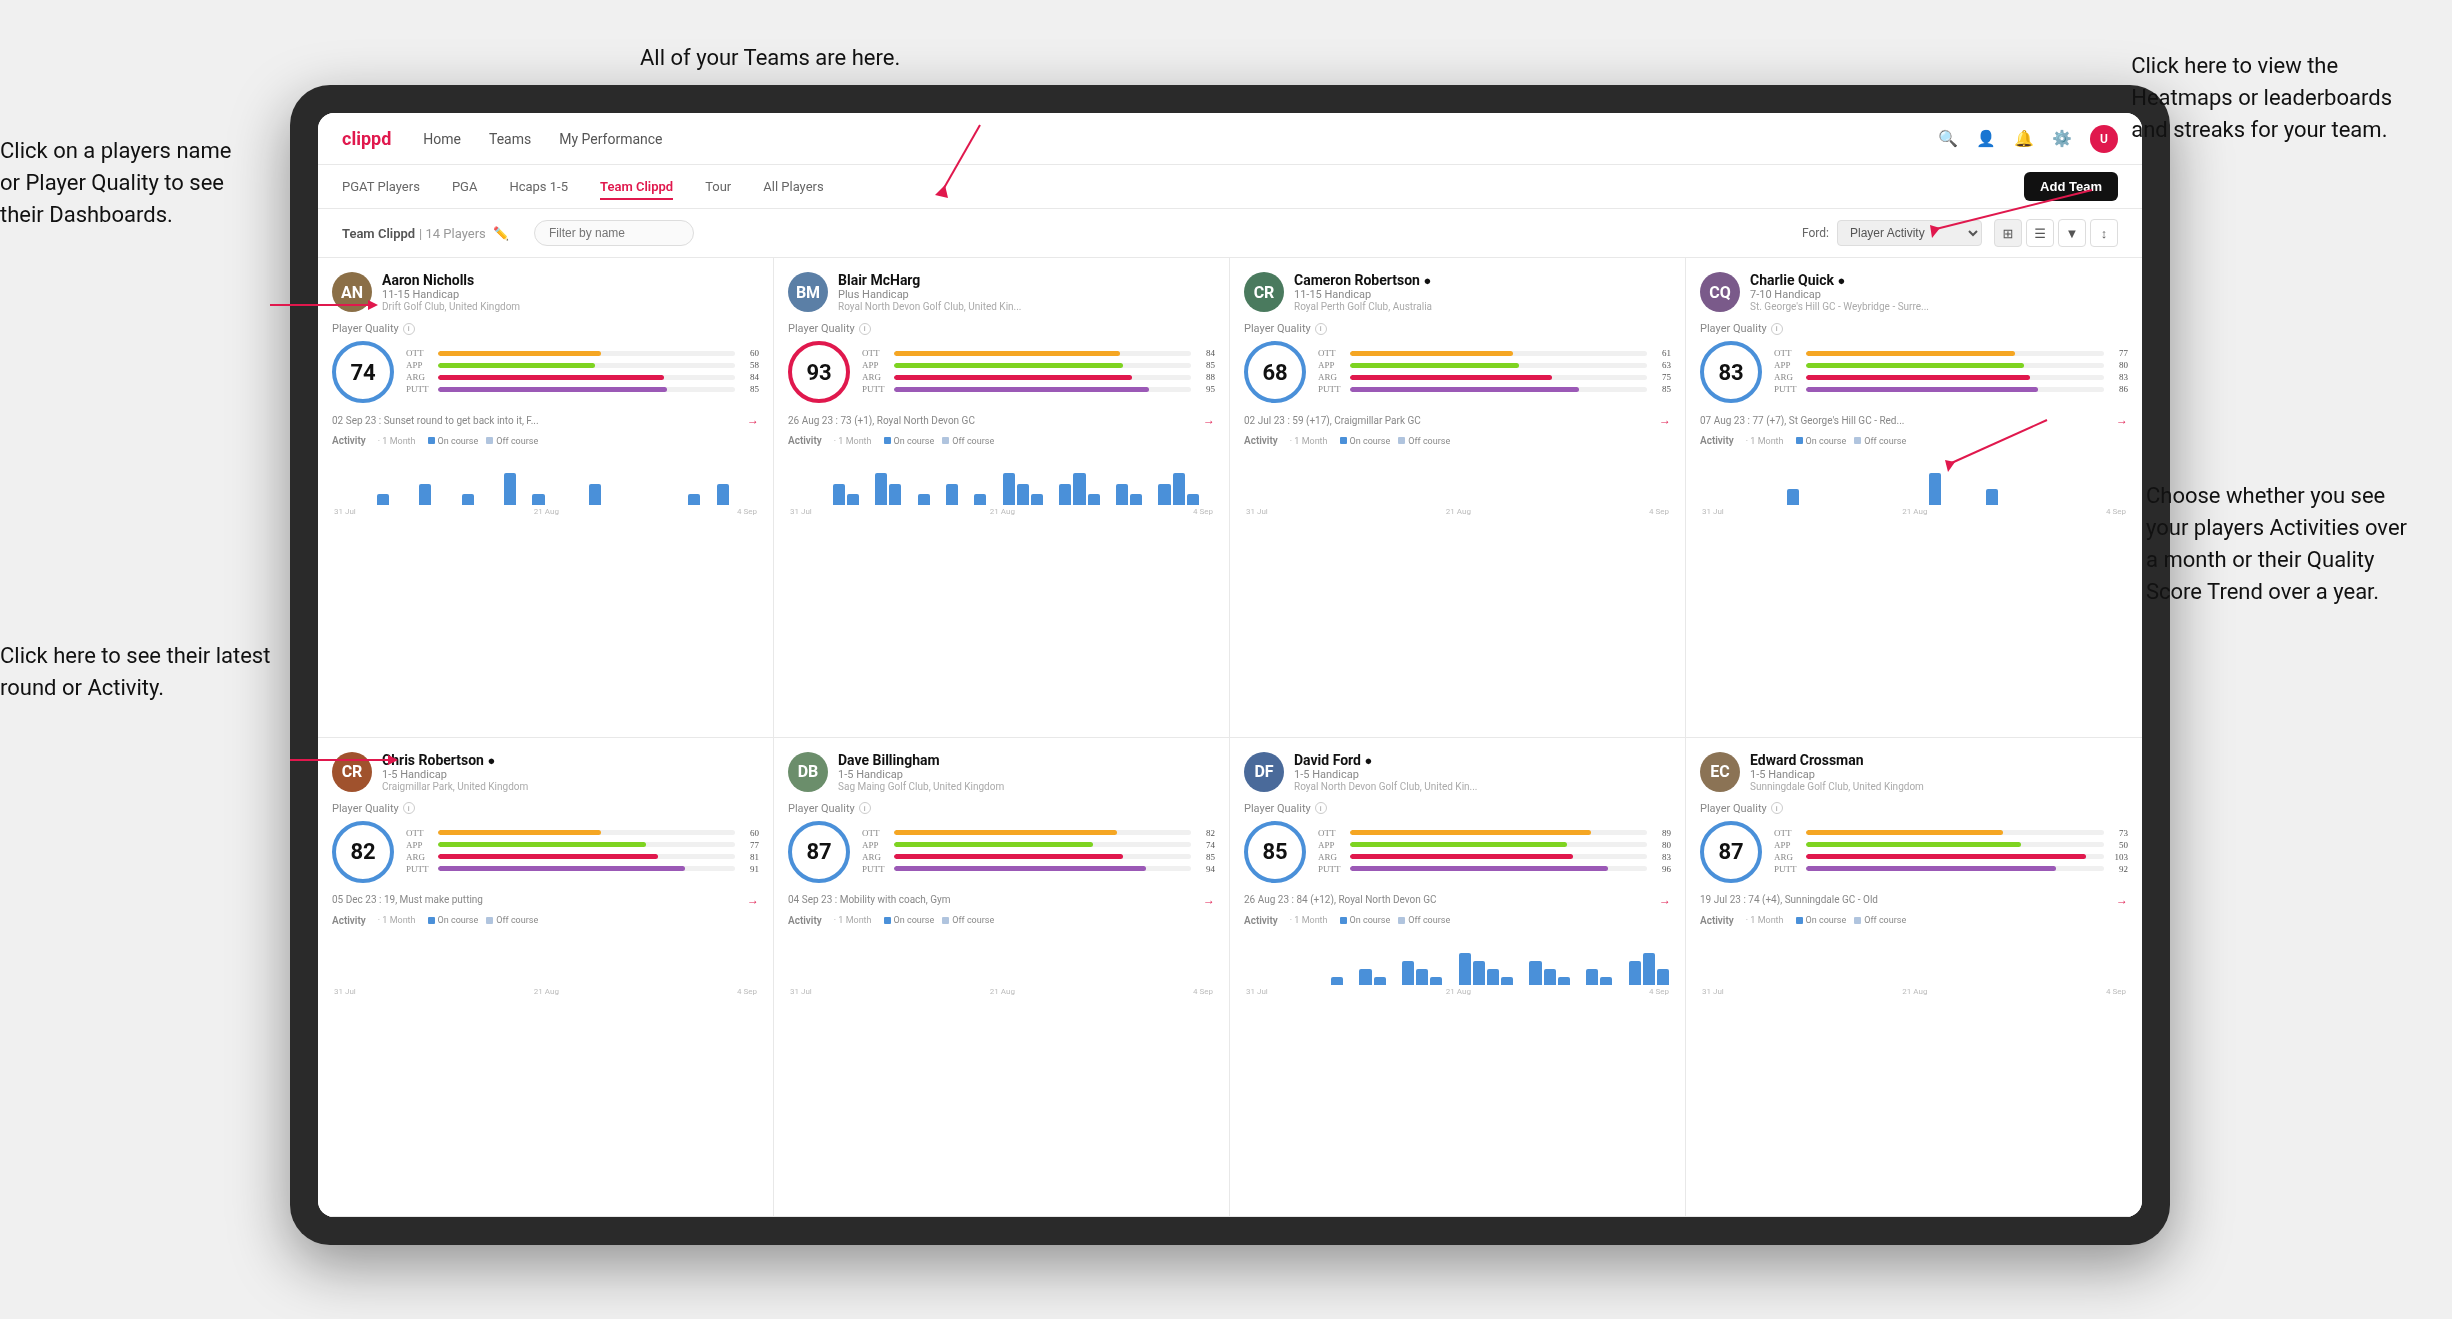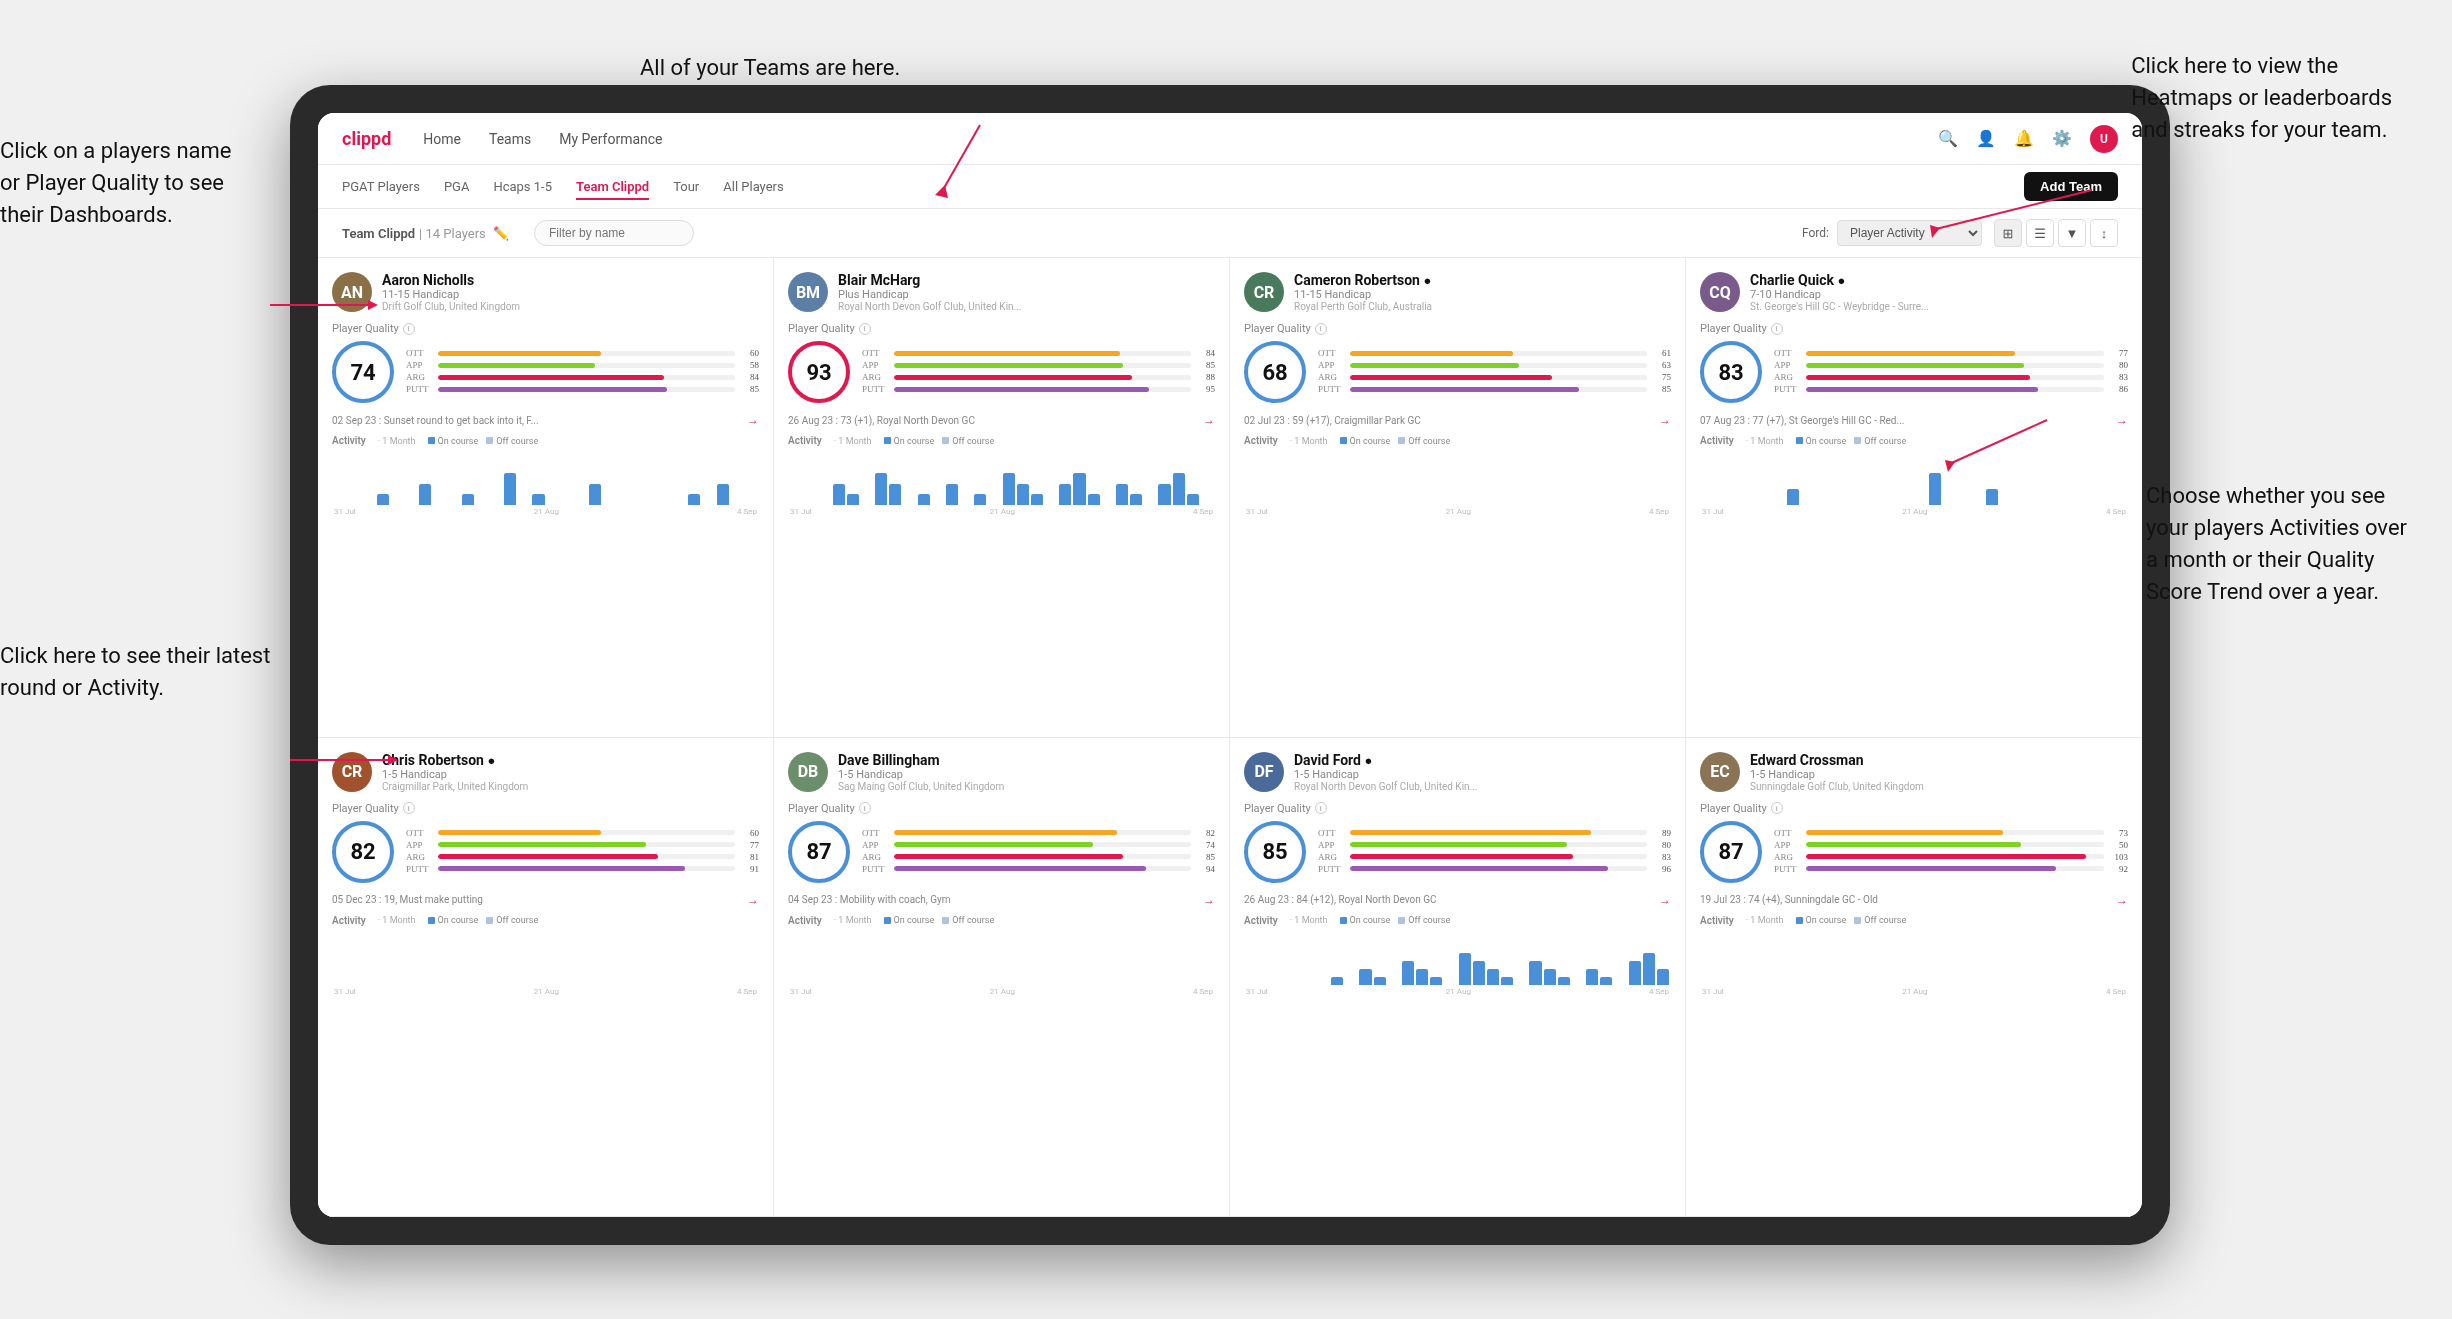--- a/index.html
+++ b/index.html
@@ -86,21 +86,21 @@
     }
 
     
     .subtabs {
       display: flex;
       align-items: center;
       padding: 0 24px;
       border-bottom: 1px solid #e8e8e8;
       height: 44px;
       flex-shrink: 0;
-      gap: 24px;
+      gap: 32px;
     }
     .subtab {
       font-size: 13px;
       color: #666;
       cursor: pointer;
       padding: 4px 0;
       border-bottom: 2px solid transparent;
       margin-bottom: -1px;
     }
     .subtab.active {
@@ -1780,21 +1780,21 @@
           <span class="chart-label">21 Aug</span>
           <span class="chart-label">4 Sep</span>
         </div>
       </div>
     </div>
       </div>
 
   </div>
 </div>
 
-<div class="callout" style="left:640px; top:52px; max-width:480px; text-align:right;">All of your Teams are here.</div>
+<div class="callout" style="left:640px; top:42px; max-width:480px; text-align:right;">All of your Teams are here.</div>
 
 <svg class="arrow-svg" style="left:880px; top:120px; width:200px; height:100px;">
   <line x1="100" y1="5" x2="60" y2="75" stroke="#e0184d" stroke-width="2"></line>
   <polygon points="55,75 65,65 68,78" fill="#e0184d"></polygon>
 </svg>
 
 <div class="callout" style="right:60px; top:50px; max-width:340px;">Click here to view the<br>Heatmaps or leaderboards<br>and streaks for your team.</div>
 
 <svg class="arrow-svg" style="right:350px; top:180px; width:250px; height:80px;">
   <line x1="240" y1="10" x2="80" y2="50" stroke="#e0184d" stroke-width="2"></line>

